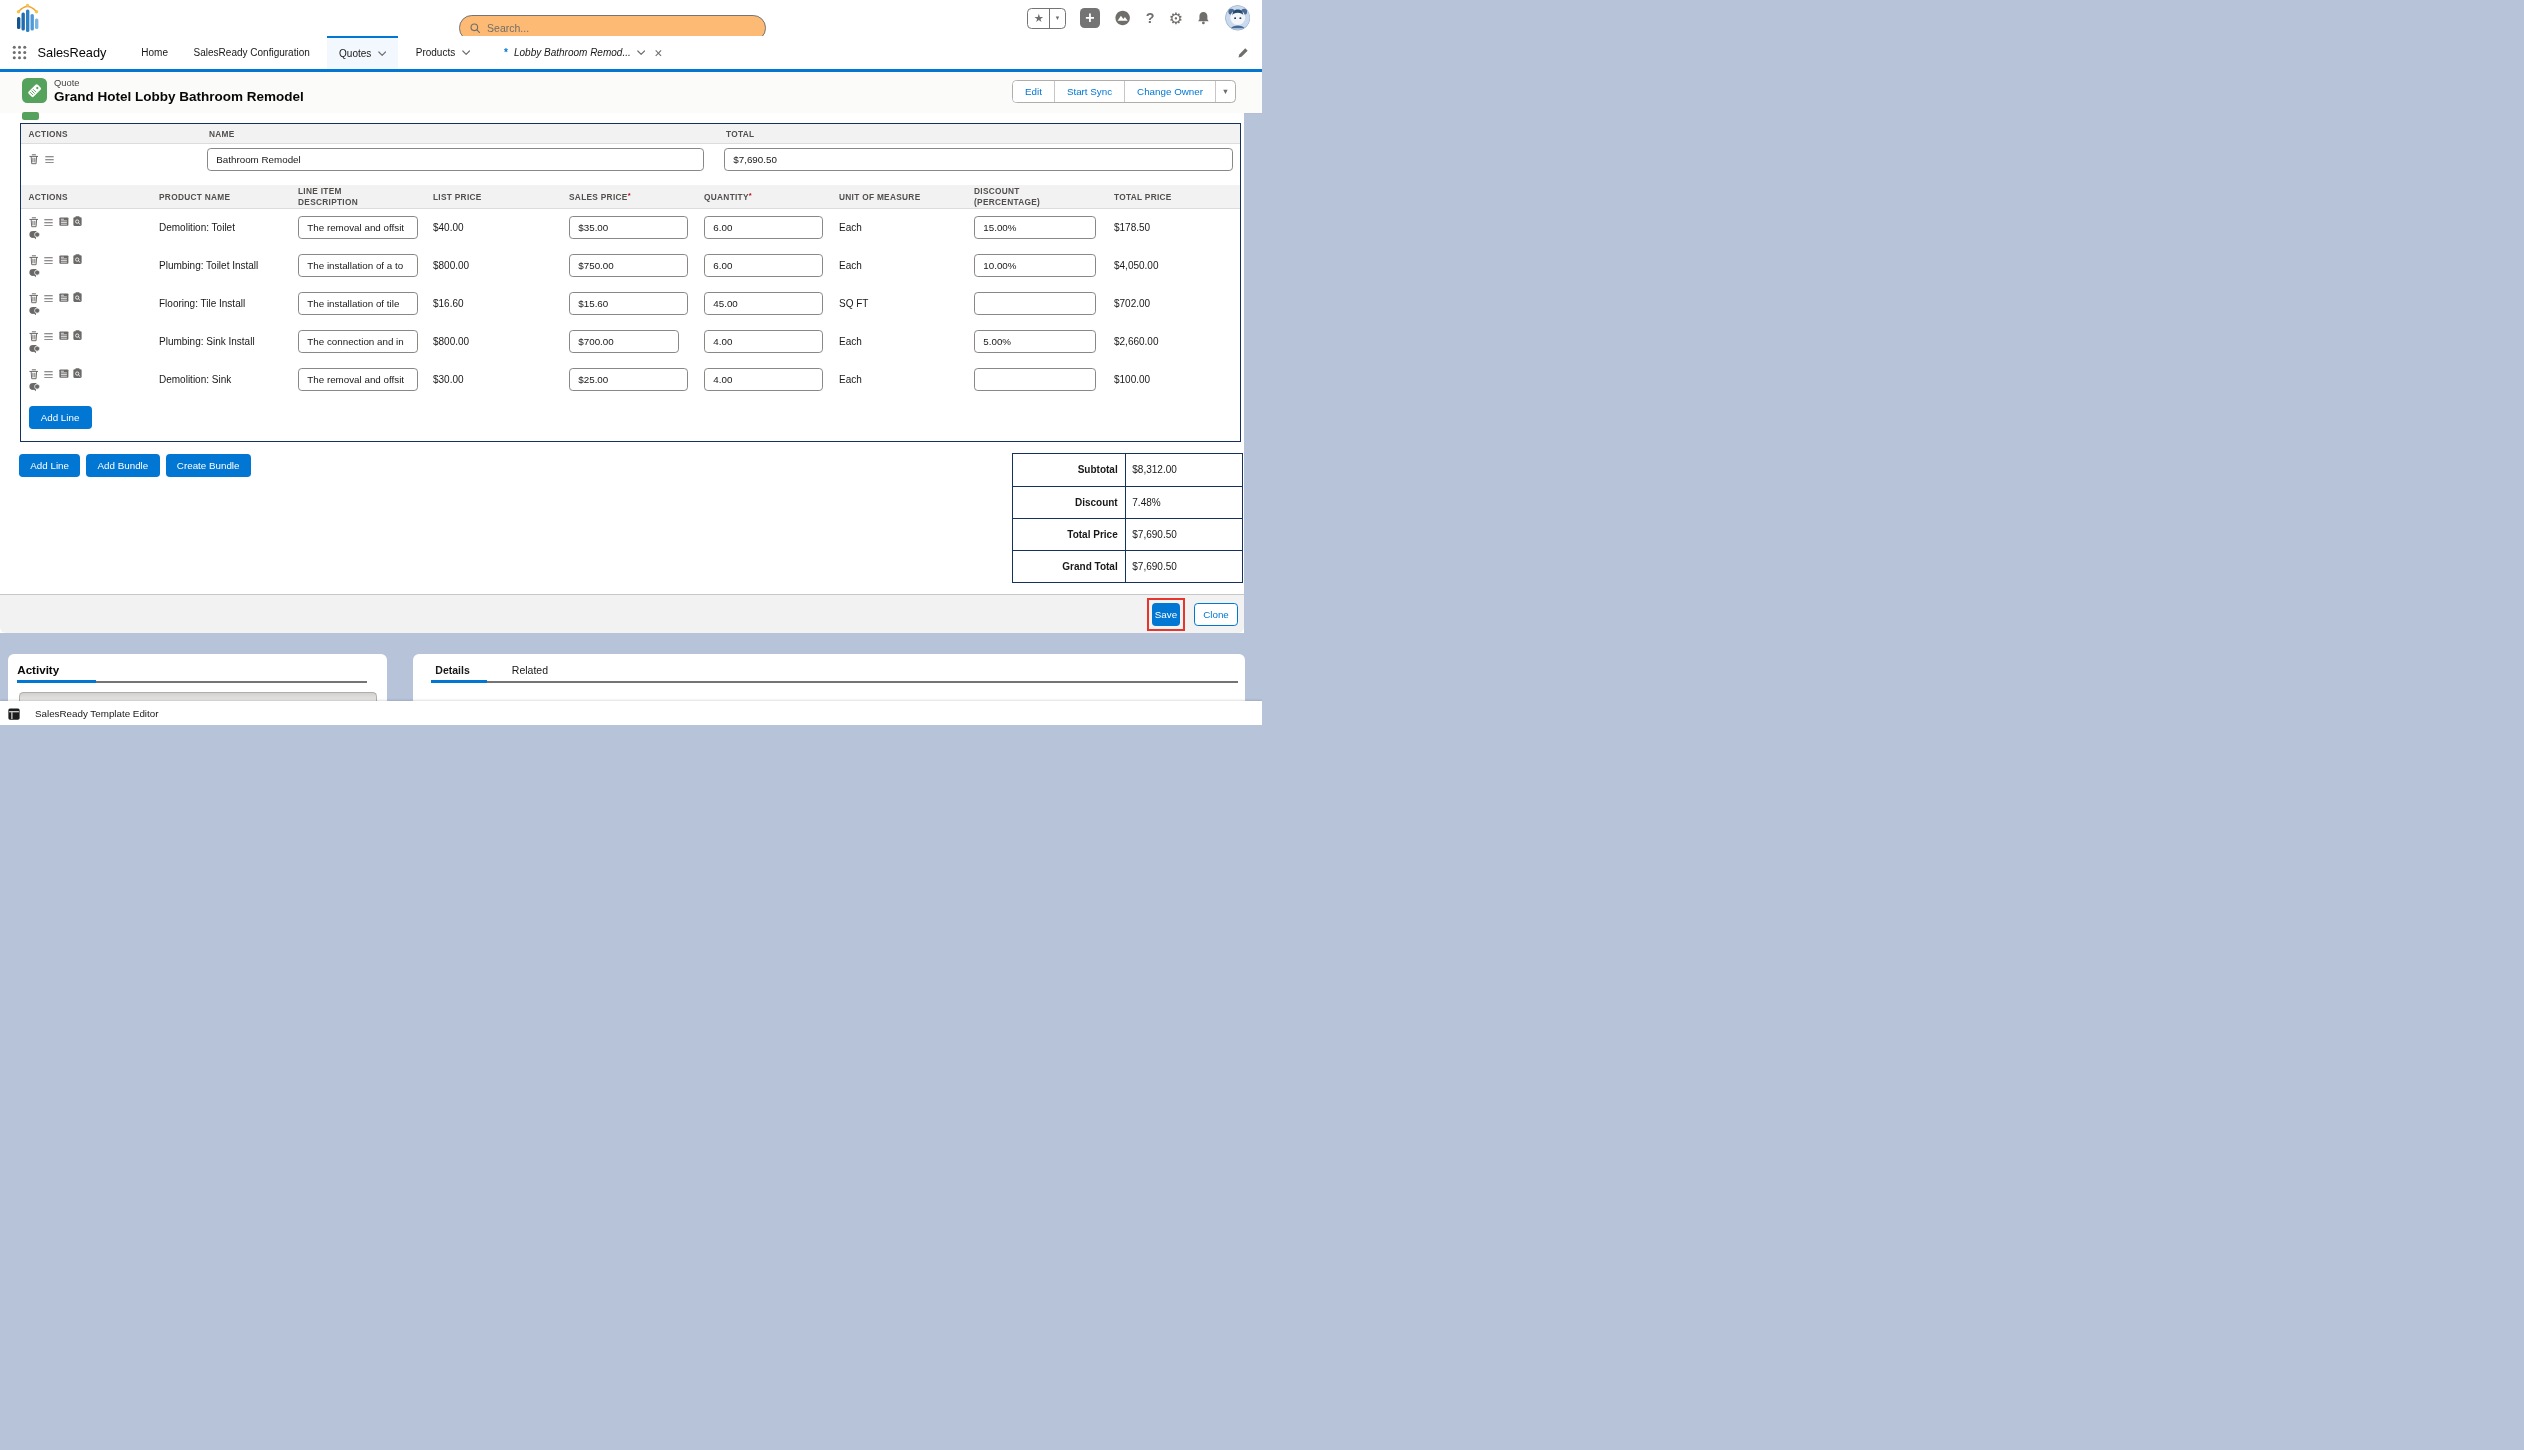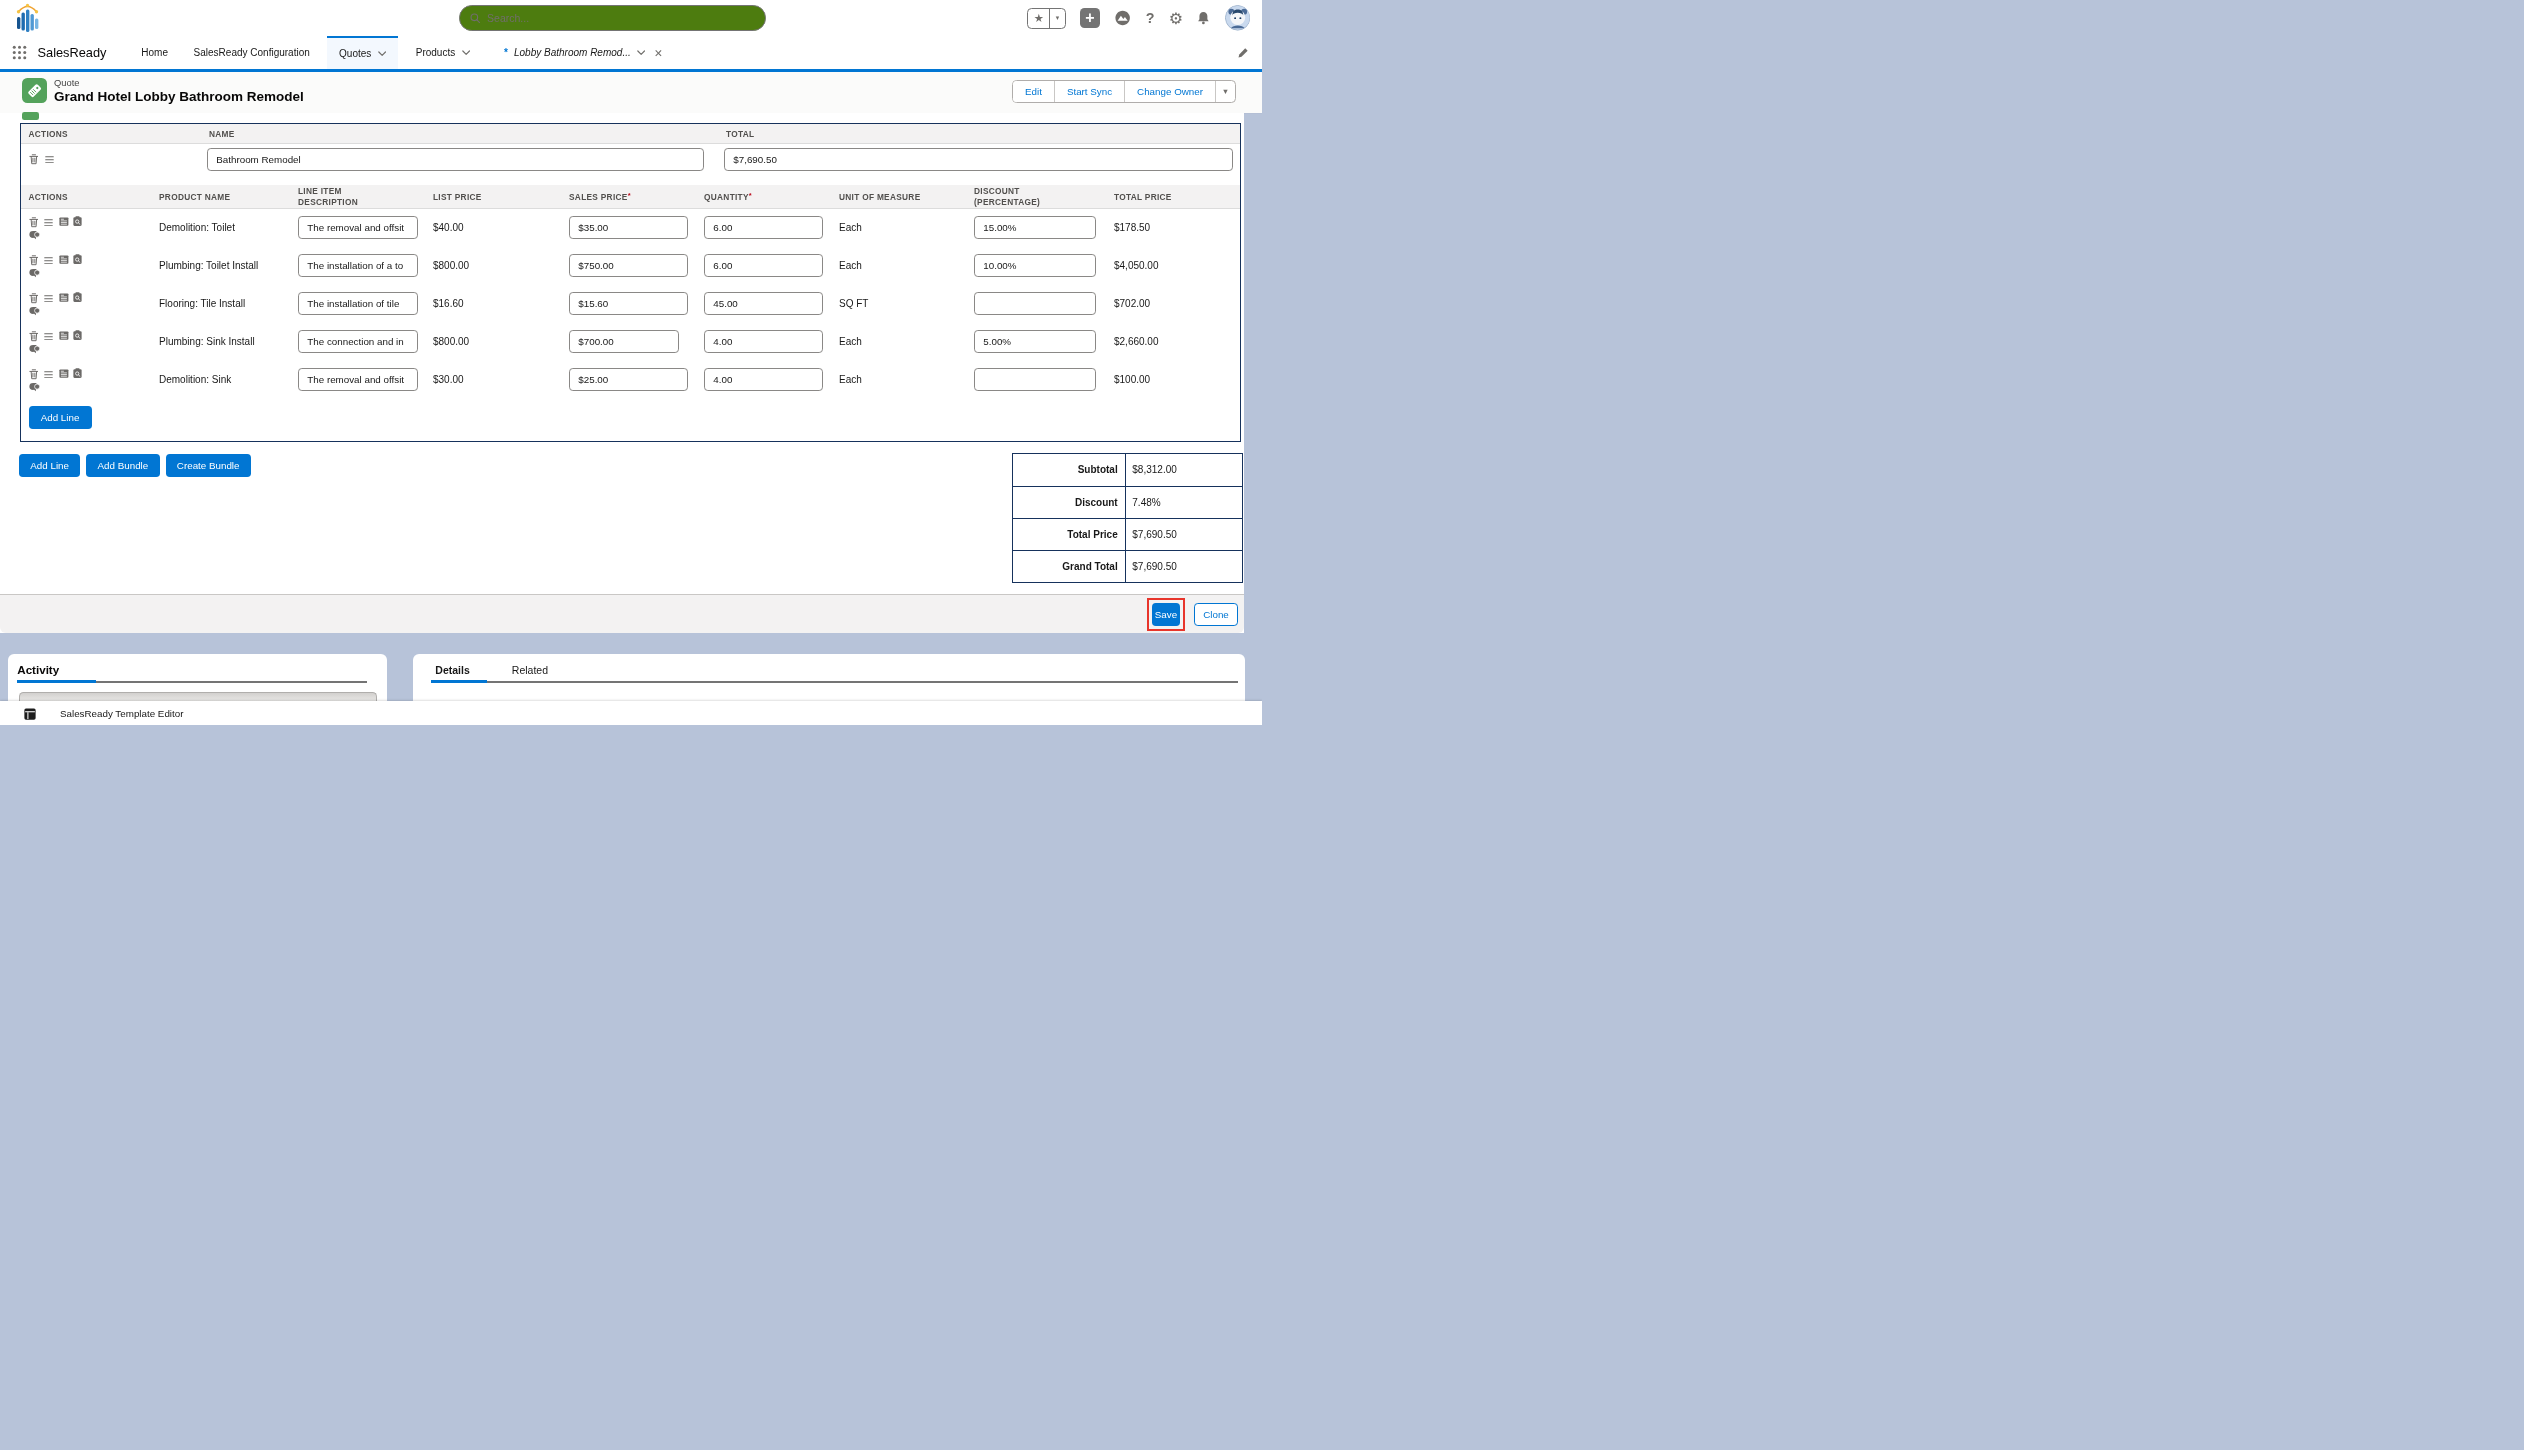--- a/index.html
+++ b/index.html
@@ -2,22 +2,22 @@
 <html style="font-size:12px"><head>
 <meta charset="utf-8">
 <style>
   * { margin:0; padding:0; box-sizing:border-box; }
   html,body { width:1262px; height:725px; overflow:hidden;
     font-family:"Liberation Sans", sans-serif; background:#b7c3d9; color:#181818; }
 
   
   .topbar { position:relative; height:36px; background:#fff; }
   .logo { position:absolute; left:10.5px; top:1.5px; width:33px; height:33px; }
-  .search-wrap { position:absolute; left:459px; top:5px; width:307px; height:25.5px;
-    border:0.8px solid #747474; border-radius:12.8px; background:#4d7c0f;
+  .search-wrap { position:absolute; left:459px; top:15px; width:307px; height:25.5px;
+    border:0.8px solid #747474; border-radius:12.8px; background:#fdba74;
     display:flex; align-items:center; padding-left:9.8px; gap:6.8px; }
   .search-input { border:none; outline:none; flex:1; font-size:10.5px; color:#181818;
     font-family:"Liberation Sans", sans-serif; background:transparent; }
   .search-input::placeholder { color:#706e6b; opacity:1; }
   .top-icons { position:absolute; right:12px; top:5.3px; height:25.5px;
     display:flex; align-items:center; gap:14.3px; }
   .star-group { display:flex; height:21px; border:0.8px solid #747474; border-radius:4.5px; overflow:hidden; }
   .star-seg { width:22px; display:flex; align-items:center; justify-content:center;
     font-size:11.3px; color:#706e6b; border-right:0.8px solid #747474; }
   .arrow-seg { width:14.3px; display:flex; align-items:center; justify-content:center;
@@ -112,21 +112,21 @@
   .tab-gray-line { position:absolute; top:27px; height:1.5px; background:#747474; }
   .tab-blue-line { position:absolute; top:26px; height:3px; background:#0176d3; }
   .act-title { position:absolute; left:9px; top:9px; font-size:11.6px; font-weight:bold; color:#080707; }
   .act-strip { position:absolute; left:10.5px; right:10.5px; top:38px; height:10.5px;
     background:linear-gradient(#d2d0ce,#efeeec); border:0.8px solid #b0aeac;
     border-bottom:none; border-radius:4.5px 4.5px 0 0; }
 
   
   .app-footer { position:relative; z-index:5; height:25px; background:#fff;
     box-shadow:0 -0.8px 2.3px rgba(0,0,0,.18); display:flex; align-items:center;
-    padding-left:24px; gap:24px; }
+    padding-left:8px; gap:15px; }
   .app-footer-label { font-size:9.8px; color:#181818; }
 </style>
 </head>
 <body>
 
 <header class="topbar">
   <svg class="logo" viewBox="0 0 44 44">
     <path d="M10 13 Q22 -1 34 13" stroke="#f0a431" stroke-width="2" fill="none"></path>
     <circle cx="10" cy="13" r="2.2" fill="#f6c344"></circle>
       <circle cx="22" cy="4.5" r="2.2" fill="#f6c344"></circle>

